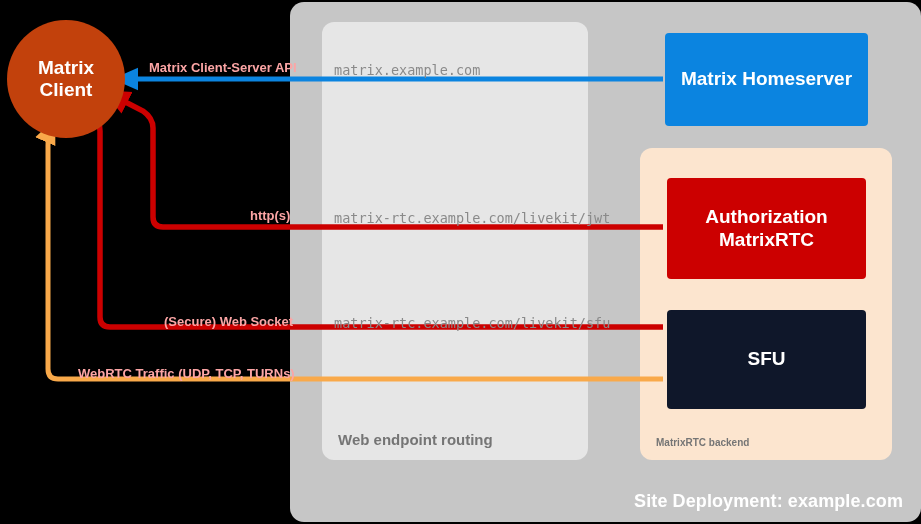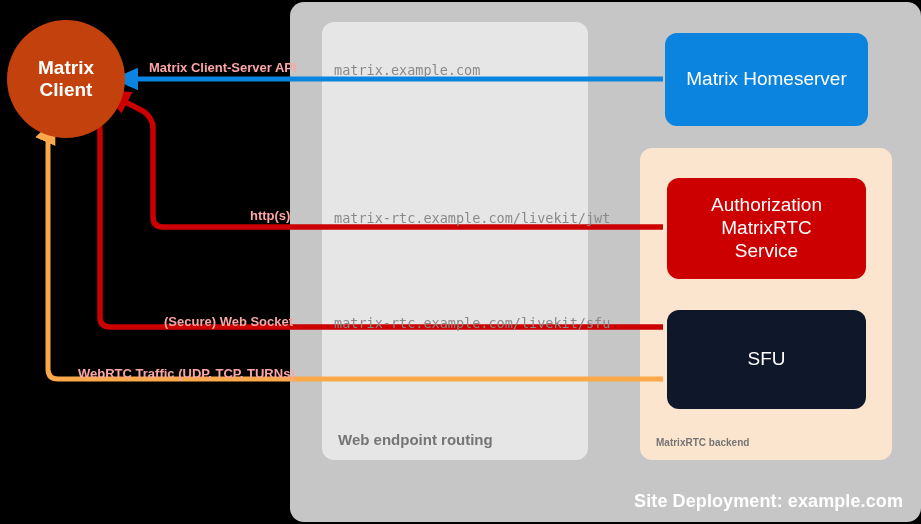--- a/index.html
+++ b/index.html
@@ -91,27 +91,27 @@
     align-items: center;
     justify-content: center;
     font-size: 19px;
     font-weight: bold;
     line-height: 1.14;
     text-align: center;
   }
 
   .box-node {
     position: absolute;
-    border-radius: 12px;
+    border-radius: 4px;
     color: #FFFFFF;
     display: flex;
     align-items: center;
     justify-content: center;
     text-align: center;
-    font-weight: normal;
+    font-weight: bold;
     line-height: 1.2;
   }
   .homeserver-node {
     left: 665px; top: 33px;
     width: 203px; height: 93px;
     background: #0B84E0;
     font-size: 19px;
   }
   .authservice-node {
     left: 667px; top: 178px;
@@ -195,21 +195,20 @@
   </div>
 
   <div class="box-node homeserver-node">
     <span>Matrix Homeserver</span>
   </div>
 
   <div class="box-node authservice-node">
     <div>
       <div>Authorization</div>
       <div>MatrixRTC</div>
-      <div>Service</div>
     </div>
   </div>
 
   <div class="box-node sfu-node">
     <span>SFU</span>
   </div>
 
   <div class="edge-label" style="left:133px; top:60px;">Matrix Client-Server API</div>
   <div class="edge-label" style="left:234px; top:208px;">http(s)</div>
   <div class="edge-label" style="left:148px; top:314px;">(Secure) Web Socket</div>

